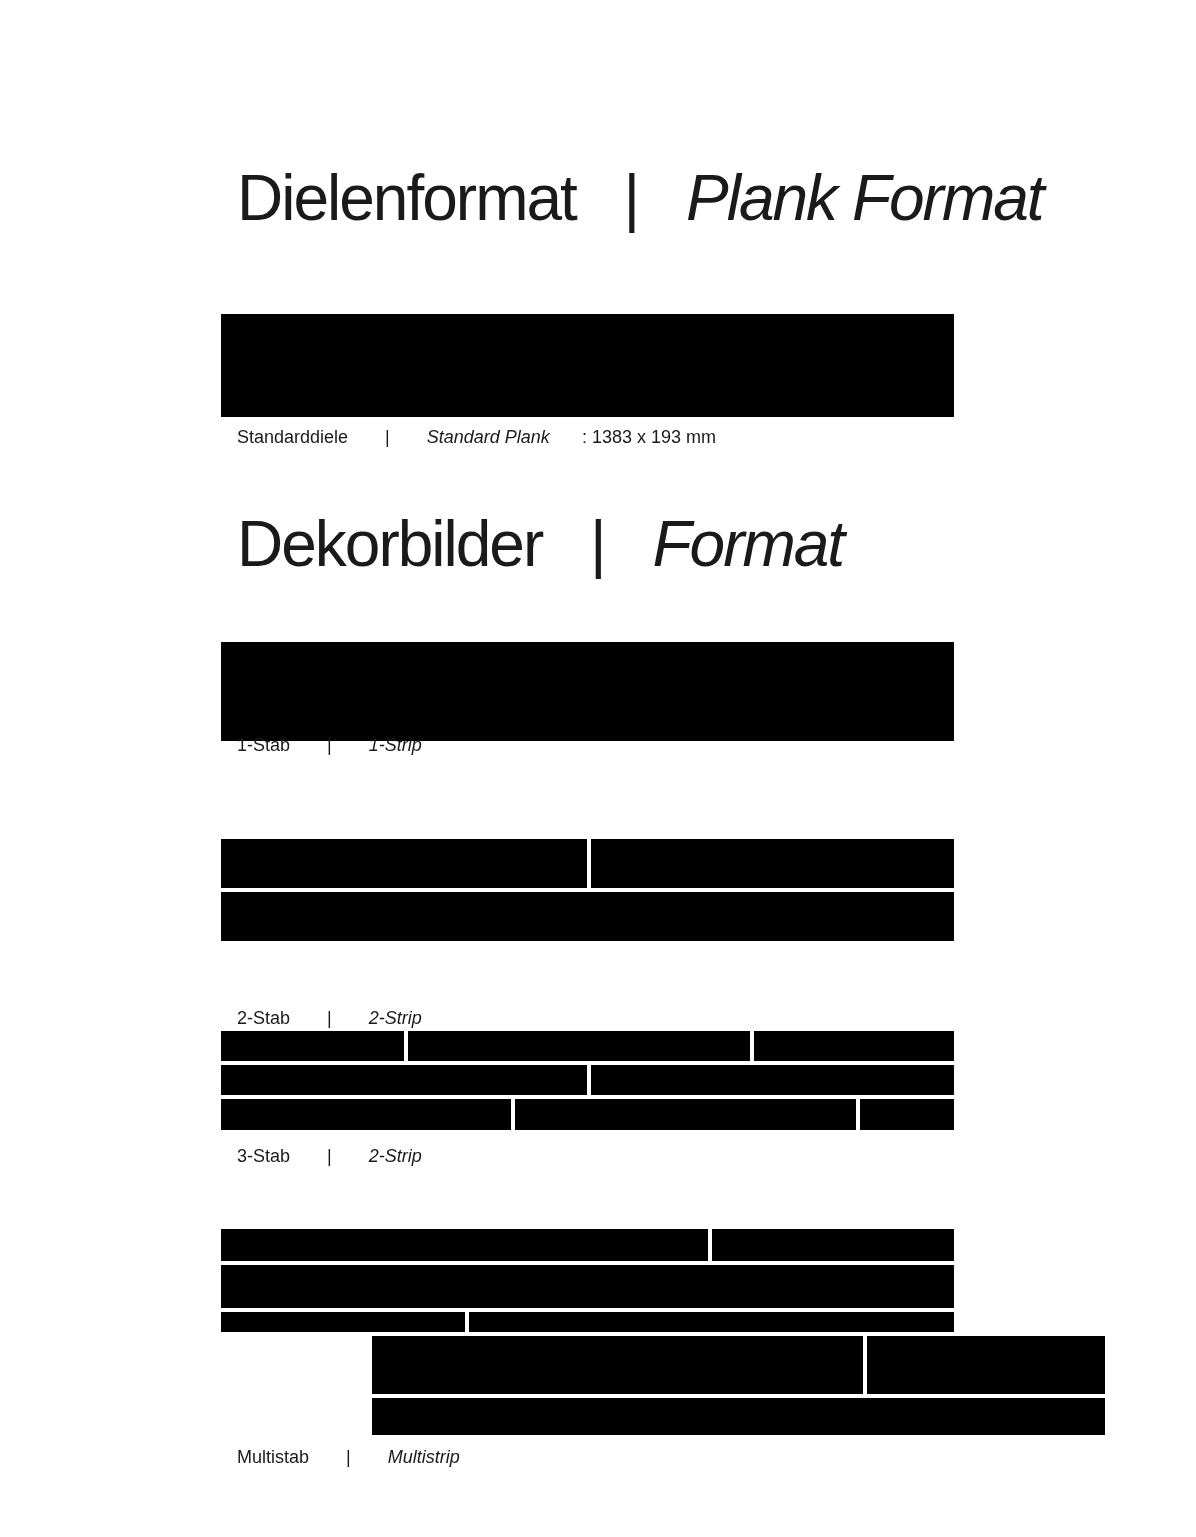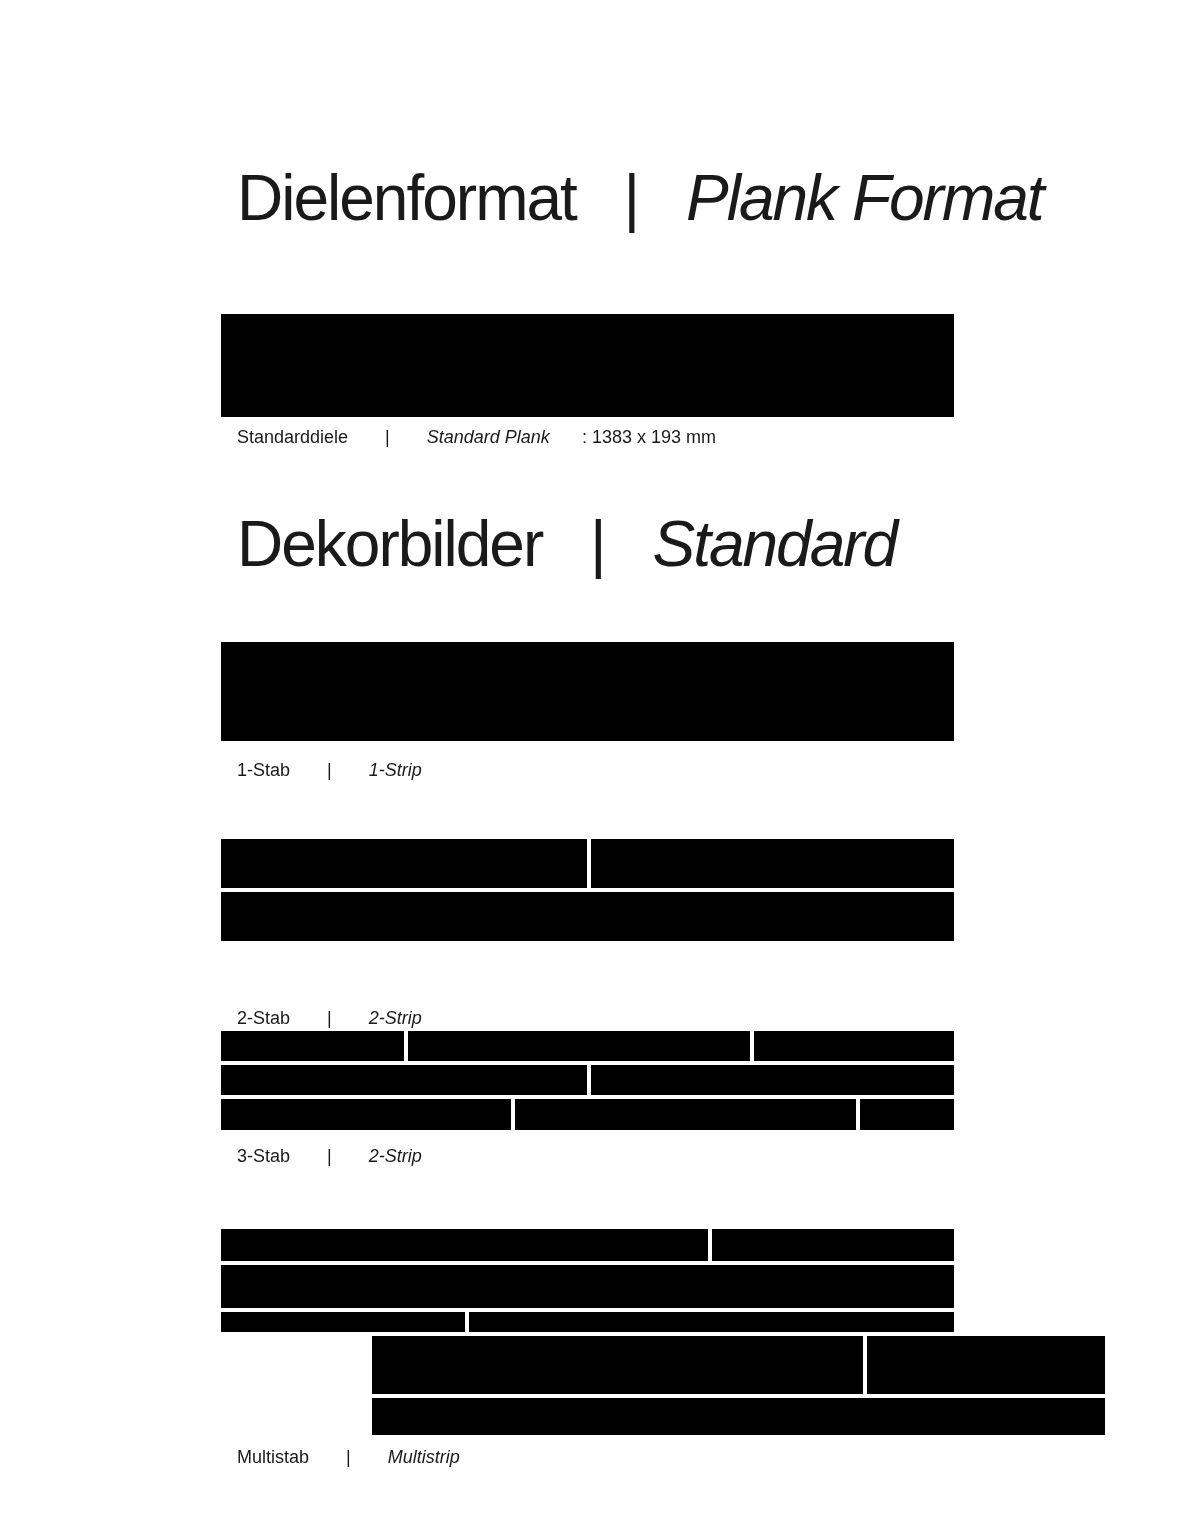--- a/index.html
+++ b/index.html
@@ -31,37 +31,37 @@
   .caption {
     position: absolute;
     left: 157px;
     font-size: 18px;
     line-height: 30px;
     color: #1a1a1a;
     white-space: nowrap;
   }
   .caption em { font-style: italic; }
   .cap-0 { top: 358px; }
-  .cap-1 { top: 691px; }
+  .cap-1 { top: 666px; }
   .cap-2 { top: 939px; }
   .cap-3 { top: 1077px; }
   .cap-4 { top: 1378px; text-align: right; }
   .plank {
     position: absolute;
     background: #000000;
   }
 </style>
 </head>
 <body>
 
 <div class="page">
 
   <h1 class="heading heading-1"><span>Dielenformat</span><span> | </span><em>Plank Format</em></h1>
 
-  <h2 class="heading heading-2"><span>Dekorbilder</span><span> | </span><em>Standard</em></h2>
+  <h2 class="heading heading-2"><span>Dekorbilder</span><span> | </span><em>Format</em></h2>
 
   <div>
       <div class="plank" style="left: 157px; top: 250px; width: 733px; height: 103px; background: rgb(0, 0, 0);"></div>
       <div class="plank" style="left: 157px; top: 578px; width: 733px; height: 99px; background: rgb(0, 0, 0);"></div>
       <div class="plank" style="left: 157px; top: 775px; width: 366px; height: 49px; background: rgb(0, 0, 0);"></div>
       <div class="plank" style="left: 527px; top: 775px; width: 363px; height: 49px; background: rgb(0, 0, 0);"></div>
       <div class="plank" style="left: 157px; top: 828px; width: 733px; height: 49px; background: rgb(0, 0, 0);"></div>
       <div class="plank" style="left: 157px; top: 967px; width: 183px; height: 30px; background: rgb(0, 0, 0);"></div>
       <div class="plank" style="left: 344px; top: 967px; width: 342px; height: 30px; background: rgb(0, 0, 0);"></div>
       <div class="plank" style="left: 690px; top: 967px; width: 200px; height: 30px; background: rgb(0, 0, 0);"></div>

